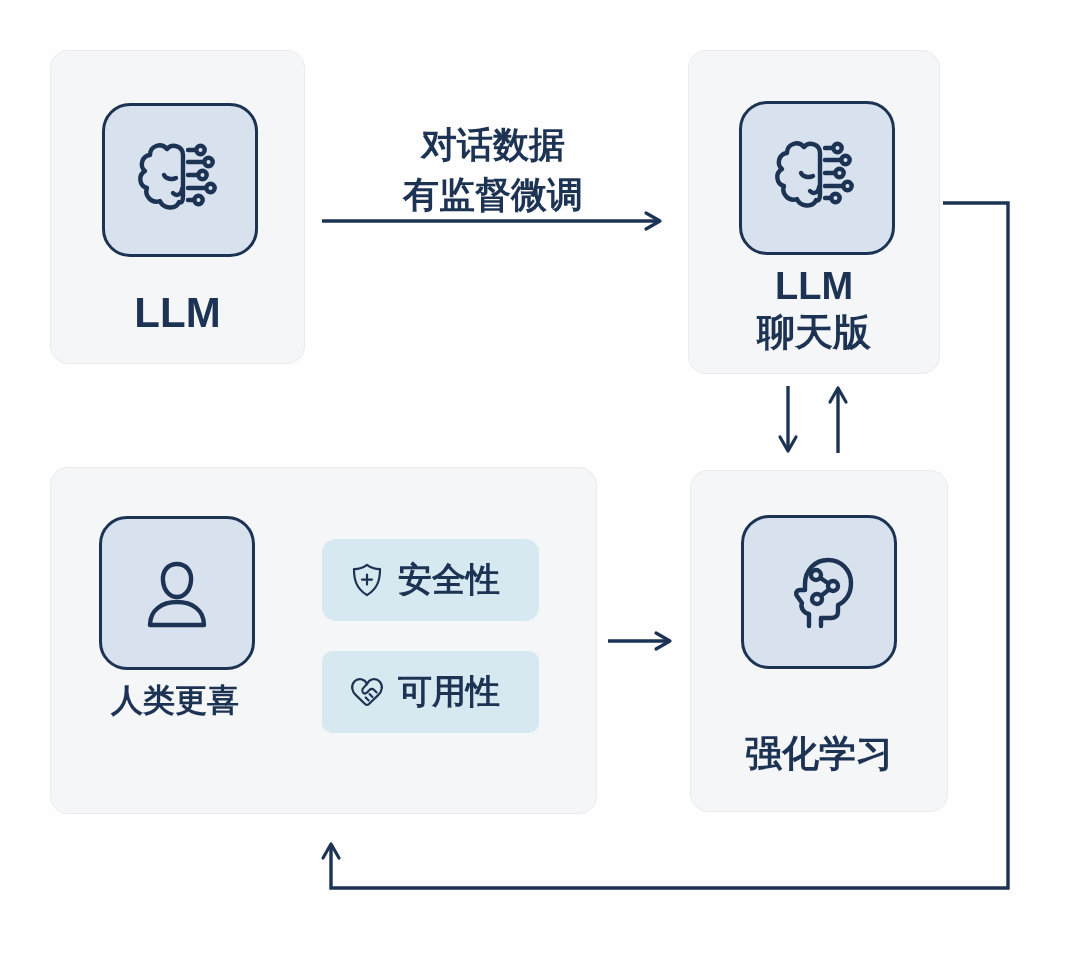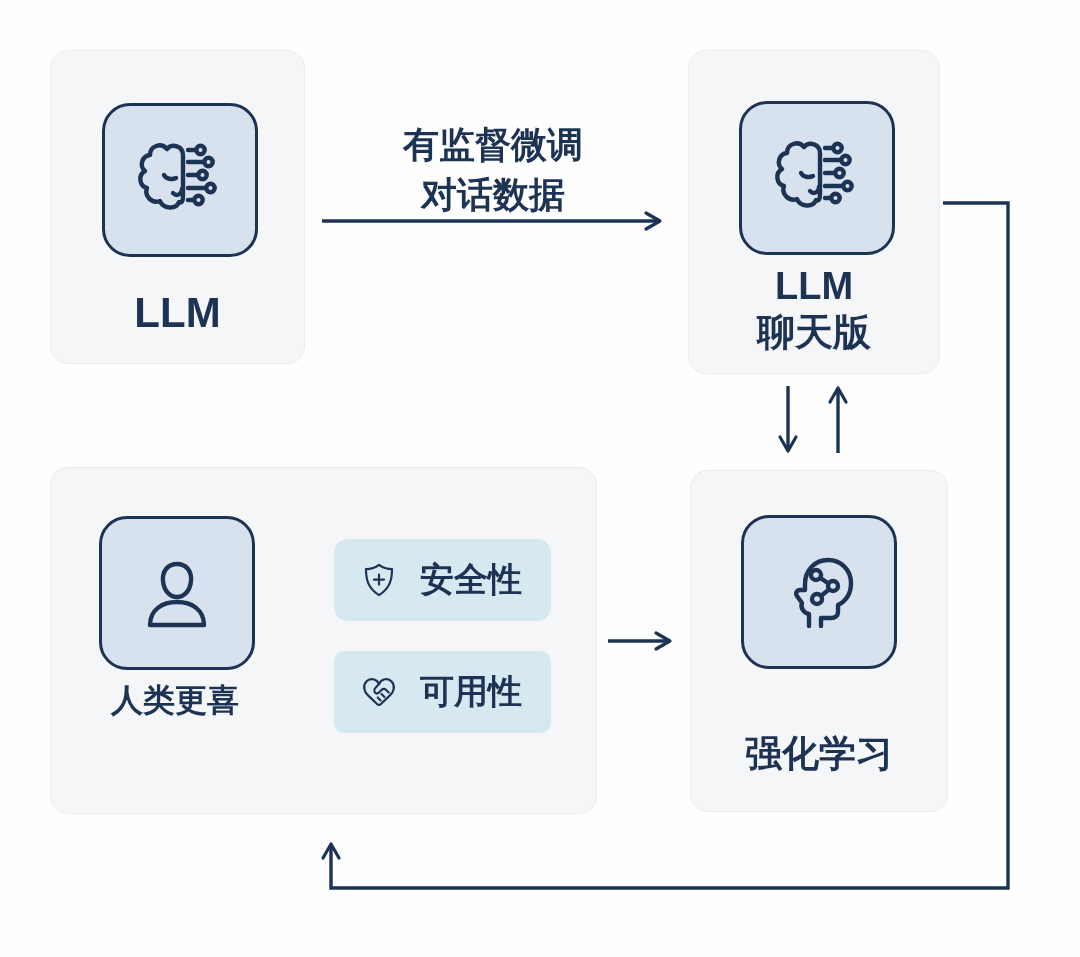--- a/index.html
+++ b/index.html
@@ -40,21 +40,21 @@
   #node-llm-chat .node-label { top:212px; font-size:38px; line-height:1.22; }
   #node-rl .node-label       { top:258px; font-size:37px; }
   .human-label {
     position:absolute; left:18px; top:212px; width:212px; text-align:center;
     color:var(--navy,#1d3354); font-weight:700; font-size:32px; line-height:1.3;
   }
 
   .pill {
     position:absolute; left:271px; width:217px; height:82px;
     background:var(--pill-bg,#d7e9f0); border-radius:14px;
-    display:flex; align-items:center; padding-left:24px; box-sizing:border-box; gap:20px;margin-left:12px;
+    display:flex; align-items:center; padding-left:24px; box-sizing:border-box; gap:10px;
   }
   #pill-safety    { top:71px; }
   #pill-usability { top:183px;border-radius:10px; }
   .pill .icon-svg { width:42px; height:42px; }
   .pill .icon-svg path { stroke-width:5.2; }
   .pill-label { color:var(--navy,#1d3354); font-weight:600; font-size:34px; }
 
   #arrow-layer { position:absolute; left:0; top:0; width:1080px; height:957px; pointer-events:none; }
   #arrow-layer path.edge { stroke:var(--navy,#1d3354); stroke-width:3.4; fill:none; }
   .ah { stroke:var(--navy,#1d3354); stroke-width:3.2; fill:none; stroke-linecap:round; stroke-linejoin:round; }
@@ -76,22 +76,22 @@
       </marker>
     </defs>
     <path class="edge" d="M322 221 H660" marker-end="url(#ah)"></path>
     <path class="edge" d="M788 386 V451" marker-end="url(#ah)"></path>
     <path class="edge" d="M838 453 V388" marker-end="url(#ah)"></path>
     <path class="edge" d="M608 641 H670" marker-end="url(#ah)"></path>
     <path class="edge" d="M943 203 H1008 V888 H331 V844" marker-end="url(#ah)"></path>
   </svg>
 
   <div id="sft-label">
+    <div>对话数据</div>
     <div>有监督微调</div>
-    <div>对话数据</div>
   </div>
 
   <div class="node" id="node-llm">
     <div class="tile">
       <svg class="icon-svg" viewBox="0 0 100 100">
         <path d="M53 25 C53 16 42 13 37 19 C31 12 20 16 20 25 C12 26 9 36 15 41 C8 45 9 56 17 58 C14 66 22 74 30 71 C33 79 46 80 49 72 C52 74 53 70 53 66 Z"></path>
         <path d="M34 45 C36 49 42 50 46 48"></path>
         <path d="M43 63 C47 67 52 64 52 59"></path>
         <line x1="58" y1="20" x2="65" y2="20"></line>
           <circle cx="70.5" cy="20" r="4.2"></circle>

